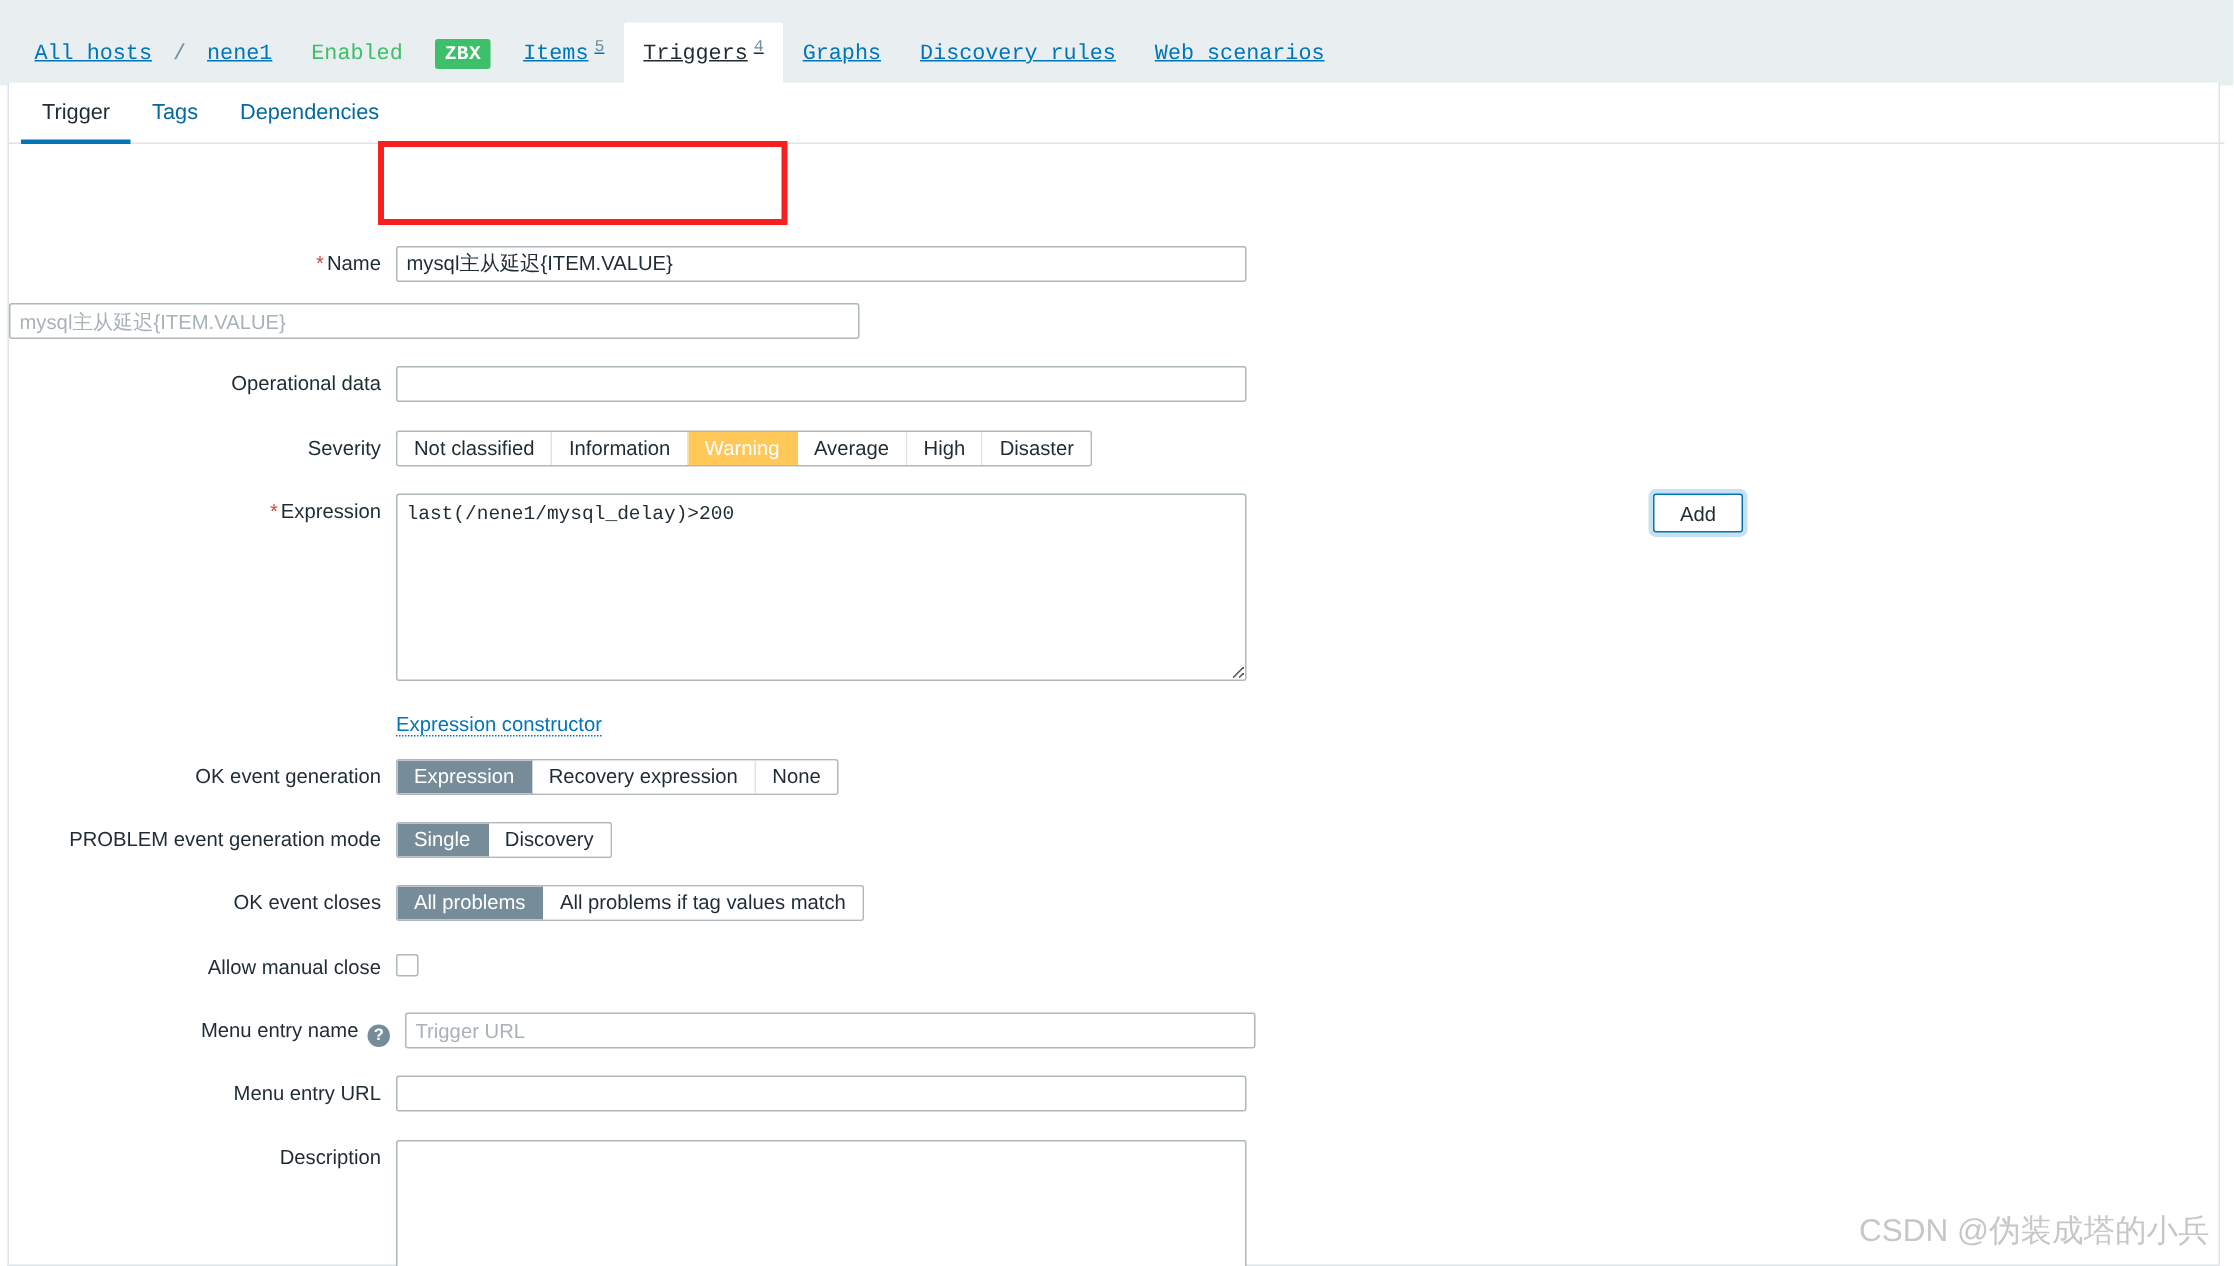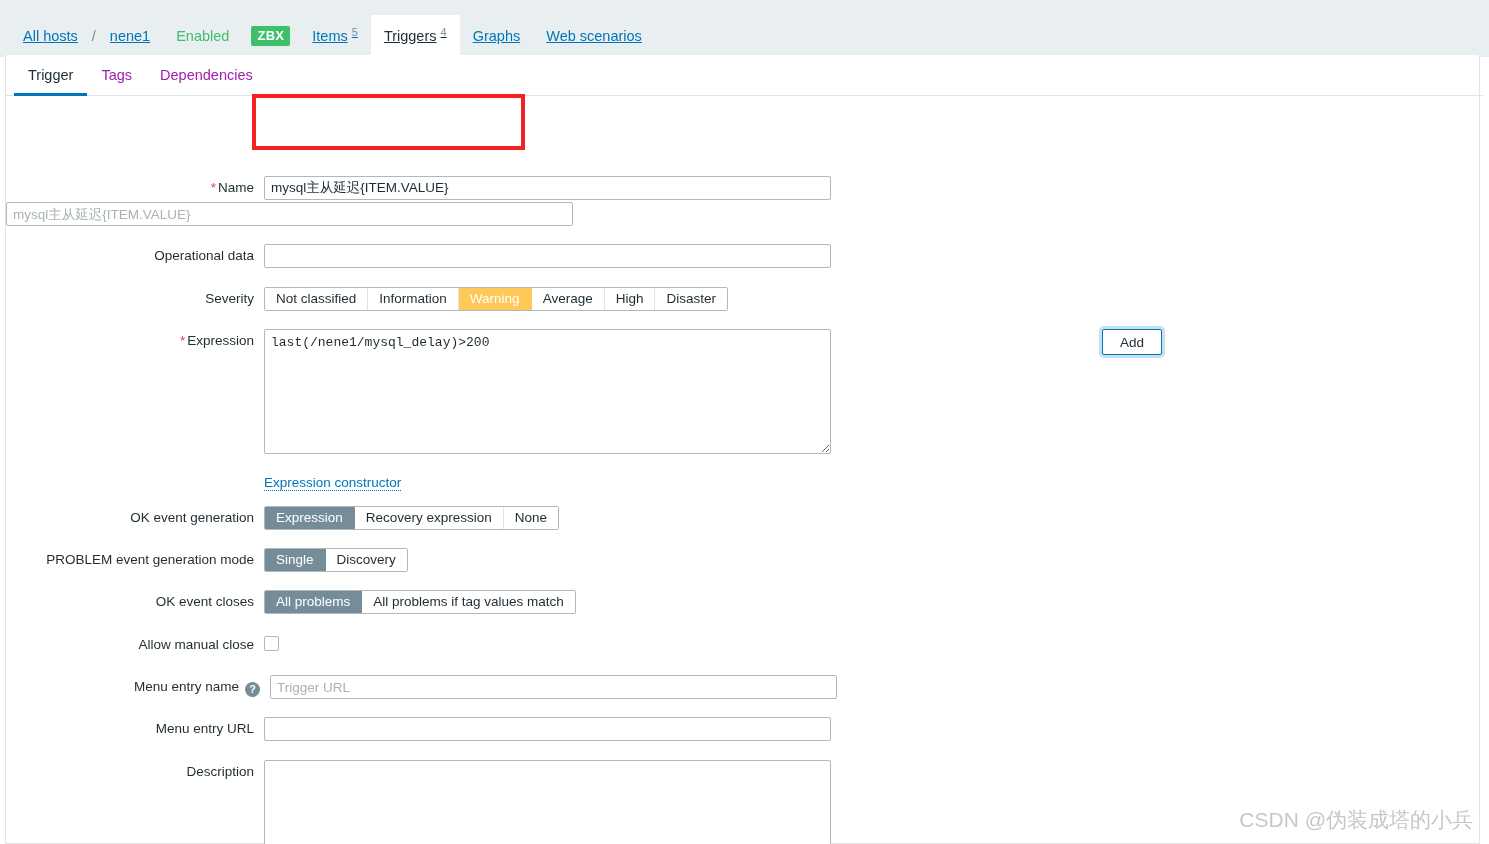--- a/index.html
+++ b/index.html
@@ -18,20 +18,21 @@
   }
 
   
   #host-bar {
     position: absolute;
     left: 0; top: 0;
     width: 1489px;
     height: 57px;
     background: #e9eef1;
     box-sizing: border-box;
+    font-family: Liberation Mono, monospace;
   }
   #host-nav {
     position: absolute;
     left: 10px;
     bottom: 0;
     height: 42px;
     display: flex;
     align-items: flex-end;
     gap: 0px;
   }
@@ -98,21 +99,21 @@
     height: 41px;
     display: flex;
     align-items: center;
     padding-left: 8px;
     border-bottom: 1px solid #dfe4e7;
     width: 1477px;
     box-sizing: border-box;
   }
   .ftab {
     font-size: 14.5px;
-    color: #a21caf;
+    color: #0369a1;
     padding: 0 14px;
     height: 40px;
     line-height: 40px;
     position: relative;
     white-space: nowrap;
   }
   .ftab.active {
     color: #1f2c33;
   }
   .ftab.active::after {
@@ -319,36 +320,39 @@
       <span class="hn-count">5</span>
     </a>
     <a class="hn-item hn-tab active" href="#">
       <span>Triggers</span>
       <span class="hn-count">4</span>
     </a>
     <a class="hn-item hn-tab" href="#">
       <span>Graphs</span>
     </a>
     <a class="hn-item hn-tab" href="#">
+      <span>Discovery rules</span>
+    </a>
+    <a class="hn-item hn-tab" href="#">
       <span>Web scenarios</span>
     </a>
   </div>
 </div>
 
 <div id="content-card">
 
   <div id="form-tabs">
     <div class="ftab active">Trigger</div>
     <div class="ftab">Tags</div>
     <div class="ftab">Dependencies</div>
   </div>
 
   <div id="form">
 
-    <div class="row" style="top:80px;align-items:flex-end;">
+    <div class="row" style="top:68px;align-items:flex-end;">
       <div class="lbl"><span class="req">*</span><span>Name</span></div>
       <div class="field">
         <input class="txt" type="text" id="name-input" value="mysql主从延迟{ITEM.VALUE}" style="">
       </div>
     </div>
 
     <div class="row" style="top:106px;">
       <div class="field">
         <input class="txt" type="text" id="event-name-input" placeholder="mysql主从延迟{ITEM.VALUE}" style="">
       </div>

